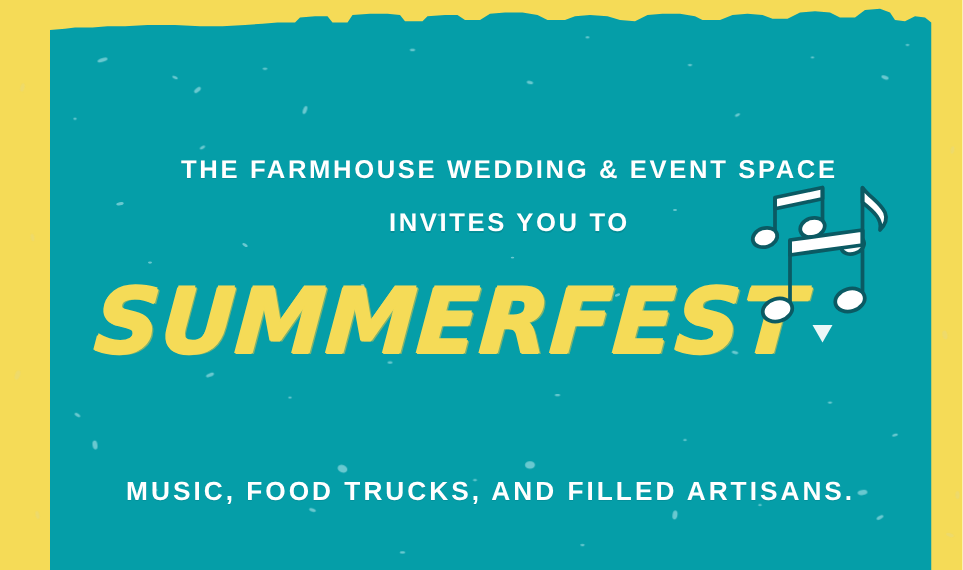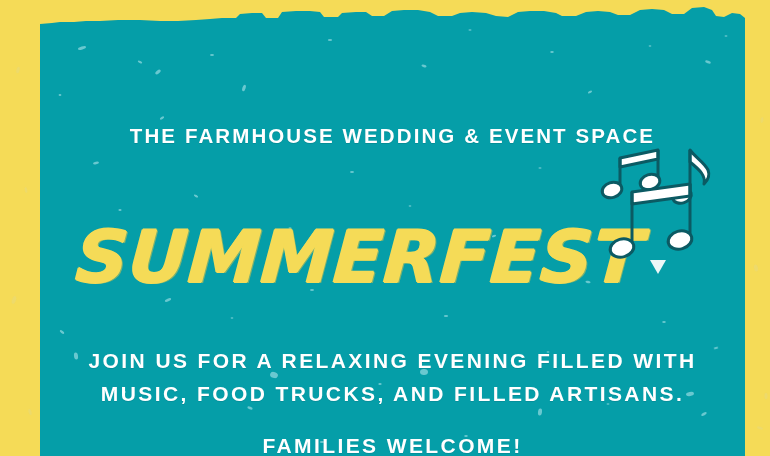--- a/index.html
+++ b/index.html
@@ -36,21 +36,21 @@
   
   #content {
     position: absolute;
     left: 40px; top: 22px;
     width: 705px;
     height: 434px;
   }
 
   .headline {
     position: absolute;
-    left: 0;
+    left: 15px;
     width: 705px;
     text-align: center;
     color: #ffffff;
     font-weight: bold;
     letter-spacing: 2.1px;
     font-size: 20.5px;
     line-height: 1;
     white-space: nowrap;
     text-shadow: 0 1px 0 rgba(0,70,80,0.18);
   }
@@ -191,28 +191,27 @@
         <ellipse cx="766" cy="396" rx="1.6" ry="3.2"></ellipse>
         <ellipse cx="760" cy="428" rx="3.2" ry="1.4" transform="rotate(18 760 428)"></ellipse>
       </g>
     </svg>
   </div>
 
   <div id="content">
 
     <div class="headline" id="headline-1">THE FARMHOUSE WEDDING &amp; EVENT SPACE</div>
 
+    <div class="headline" id="headline-2">INVITES YOU TO</div>
 
     <div id="title">SUMMERFEST</div>
 
-    <div class="body-line" id="body-1">JOIN US FOR A RELAXING EVENING FILLED WITH</div>
 
     <div class="body-line" id="body-2">MUSIC, FOOD TRUCKS, AND FILLED ARTISANS.</div>
 
-    <div class="body-line" id="body-3">FAMILIES WELCOME!</div>
   </div>
 
   <div id="music-notes">
     <svg width="130" height="130" viewBox="0 0 130 130" xmlns="http://www.w3.org/2000/svg" aria-hidden="true">
       <g stroke="#0b5a63" stroke-width="3" stroke-linejoin="round" fill="#ffffff">
 
         <g>
           <path d="M22,10 L60,2 L60,11 L22,19 Z"></path>
           <path d="M22,10 L22,40"></path>
           <path d="M60,2 L60,32"></path>

